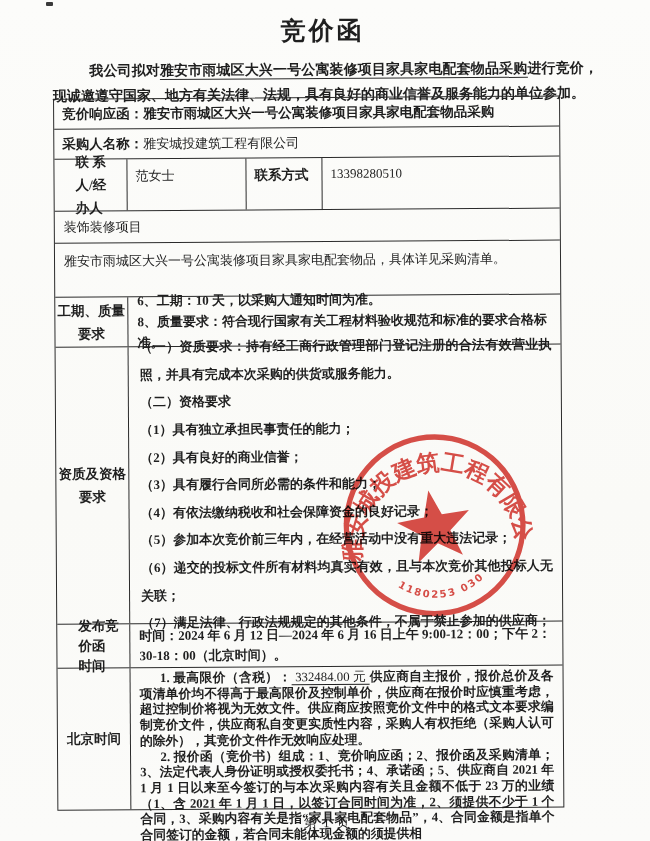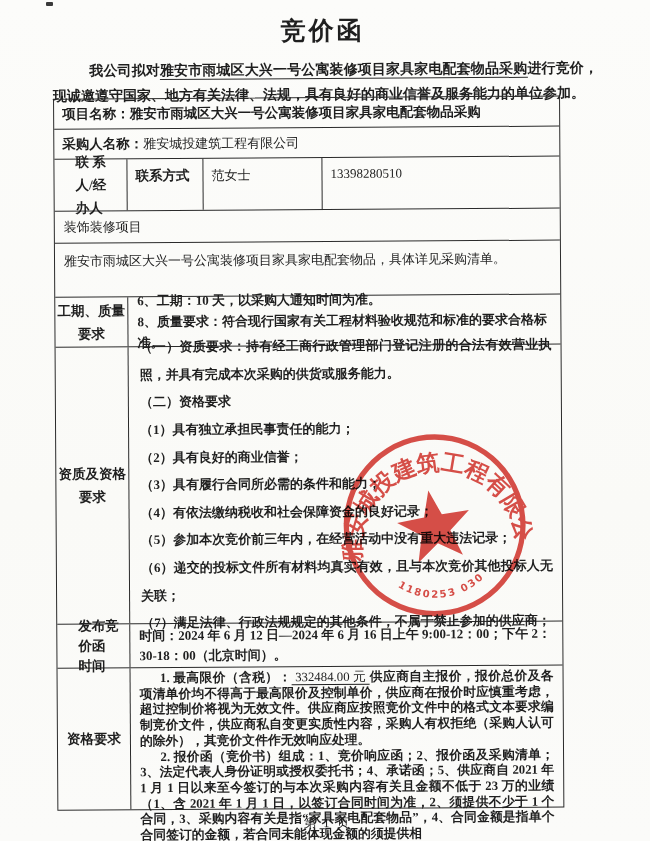--- a/index.html
+++ b/index.html
@@ -141,37 +141,37 @@
   <div class="content">
 
     <h1 class="doc-title">竞价函</h1>
 
     <p class="intro"><span>我公司拟对</span><span class="u">雅安市雨城区大兴一号公寓装修项目家具家电配套物品采购</span><span>进行竞价，现诚邀遵守国家、地方有关法律、法规，具有良好的商业信誉及服务能力的单位参加。</span></p>
 
     <div class="tbl">
 
       <div class="row" style="height:30px;">
         <div class="merged-cell">
-          <span class="b">项目名称：</span>
+          <span class="b">竞价响应函：</span>
             <span class="b">雅安市雨城区大兴一号公寓装修项目家具家电配套物品采购</span>
         </div>
       </div>
 
       <div class="row" style="height:30px;">
         <div class="merged-cell">
           <span class="b">采购人名称：</span>
             <span style="font-size:13px;">雅安城投建筑工程有限公司</span>
         </div>
       </div>
 
       <div class="row" style="height:52px;">
         <div class="cell label-cell label-left">联 系 人/经
 办人</div>
+        <div class="cell sub-cell contact-name">范女士</div>
         <div class="cell mid-label">联系方式</div>
-        <div class="cell sub-cell contact-name">范女士</div>
         <div class="cell sub-cell contact-phone">13398280510</div>
       </div>
 
       <div class="row" style="height:32px;">
         <div class="cell value-cell">装饰装修项目</div>
       </div>
 
       <div class="row" style="height:54px;">
         <div class="cell value-cell" style="justify-content:flex-start;padding-top:8px;">雅安市雨城区大兴一号公寓装修项目家具家电配套物品，具体详见采购清单。</div>
       </div>
@@ -201,21 +201,21 @@
         </div>
       </div>
 
       <div class="row" style="height:44px;">
         <div class="cell label-cell label-left" style="line-height:20px;">发布竞价函
 时间</div>
         <div class="cell value-cell sb" style="line-height:19.5px;">时间：2024 年 6 月 12 日—2024 年 6 月 16 日上午 9:00-12：00；下午 2：30-18：00（北京时间）。</div>
       </div>
 
       <div class="row" style="height:141px;">
-        <div class="cell label-cell">资格要求</div>
+        <div class="cell label-cell">北京时间</div>
         <div class="cell value-cell quote-cell">
           <p><span class="b">1. 最高限价（含税）：</span><span class="price-u"> 332484.00 元 </span><span class="sb">供应商自主报价，报价总价及各项清单价均不得高于最高限价及控制单价，供应商在报价时应慎重考虑，超过控制价将视为无效文件。供应商应按照竞价文件中的格式文本要求编制竞价文件，供应商私自变更实质性内容，采购人有权拒绝（采购人认可的除外），其竞价文件作无效响应处理。</span></p>
           <p class="sb">2. 报价函（竞价书）组成：1、竞价响应函；2、报价函及采购清单；3、法定代表人身份证明或授权委托书；4、承诺函；5、供应商自 2021 年 1 月 1 日以来至今签订的与本次采购内容有关且金额不低于 23 万的业绩（1、含 2021 年 1 月 1 日，以签订合同时间为准，2、须提供不少于 1 个合同，3、采购内容有关是指“家具家电配套物品”，4、合同金额是指单个合同签订的金额，若合同未能体现金额的须提供相</p>
         </div>
       </div>
 
     </div>
 
     <svg class="stamp" viewBox="0 0 200 200" aria-hidden="true">
       <defs>

